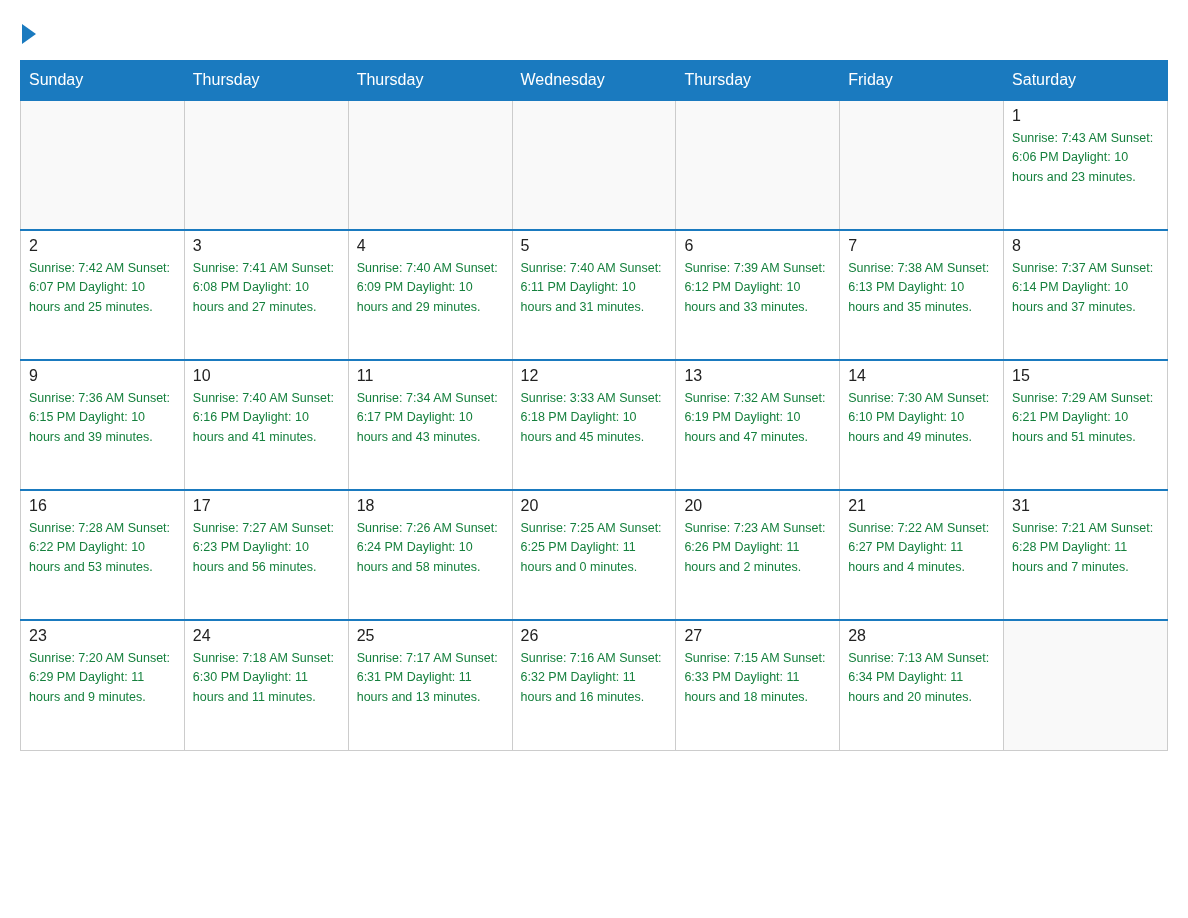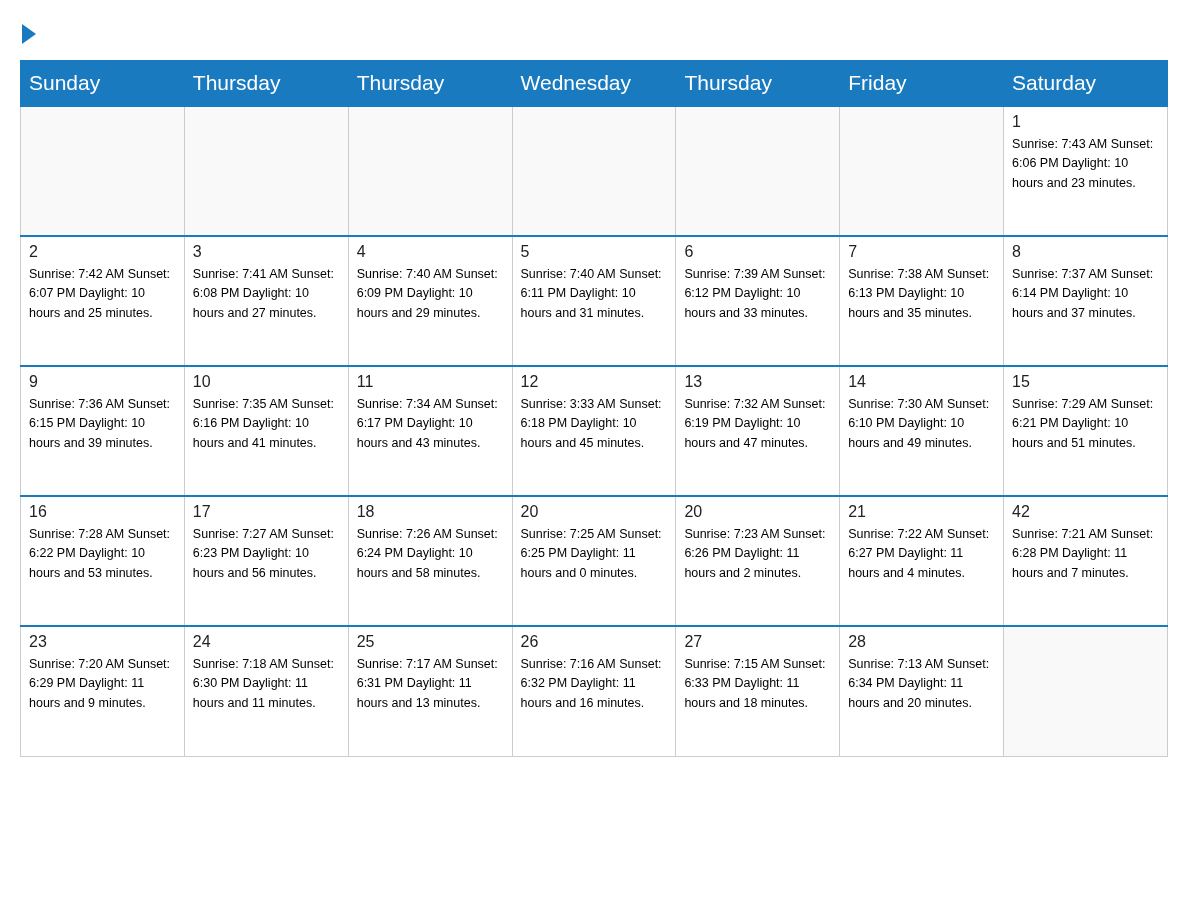--- a/index.html
+++ b/index.html
@@ -61,21 +61,21 @@
       margin-top: 4px;
     }
     .calendar-table {
       width: 100%;
       border-collapse: collapse;
       table-layout: fixed;
     }
     .calendar-table th {
       background-color: #1a7abf;
       color: #fff;
-      font-size: 21px;
+      font-size: 16px;
       font-weight: normal;
       padding: 10px 8px;
       text-align: left;
       border: 1px solid #1a7abf;
     }
     .calendar-table td {
       vertical-align: top;
       border: 1px solid #ccc;
       border-top: 2px solid #1a7abf;
       padding: 6px 8px;
@@ -90,21 +90,21 @@
     .day-number {
       font-size: 16px;
       font-weight: normal;
       color: #222;
       display: block;
       margin-bottom: 4px;
     }
     .cell-detail {
       font-size: 12.5px;
       line-height: 1.55;
-      color: #000000;
+      color: #15803d;
     }
   </style>
 </head>
 <body>
 
 <div class="header-area">
   <div class="logo">
     <div class="logo-top">
       <span class="logo-general"></span>
       <div class="logo-arrow"></div>
@@ -199,21 +199,21 @@
       <tr>
         <td>
           <span class="day-number">9</span>
           <div class="cell-detail">Sunrise: 7:36 AM
 Sunset: 6:15 PM
 Daylight: 10 hours
 and 39 minutes.</div>
         </td>
         <td>
           <span class="day-number">10</span>
-          <div class="cell-detail">Sunrise: 7:35 AM
+          <div class="cell-detail">Sunrise: 7:40 AM
 Sunset: 6:16 PM
 Daylight: 10 hours
 and 41 minutes.</div>
         </td>
         <td>
           <span class="day-number">11</span>
           <div class="cell-detail">Sunrise: 7:34 AM
 Sunset: 6:17 PM
 Daylight: 10 hours
 and 43 minutes.</div>
@@ -284,21 +284,21 @@
 and 2 minutes.</div>
         </td>
         <td>
           <span class="day-number">21</span>
           <div class="cell-detail">Sunrise: 7:22 AM
 Sunset: 6:27 PM
 Daylight: 11 hours
 and 4 minutes.</div>
         </td>
         <td>
-          <span class="day-number">42</span>
+          <span class="day-number">31</span>
           <div class="cell-detail">Sunrise: 7:21 AM
 Sunset: 6:28 PM
 Daylight: 11 hours
 and 7 minutes.</div>
         </td>
       </tr>
       <tr>
         <td>
           <span class="day-number">23</span>
           <div class="cell-detail">Sunrise: 7:20 AM

